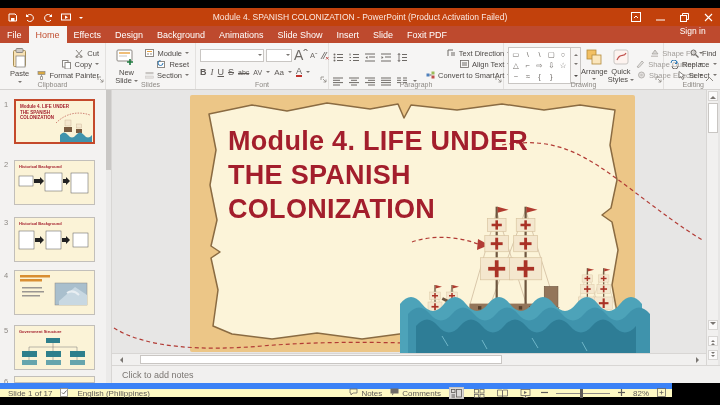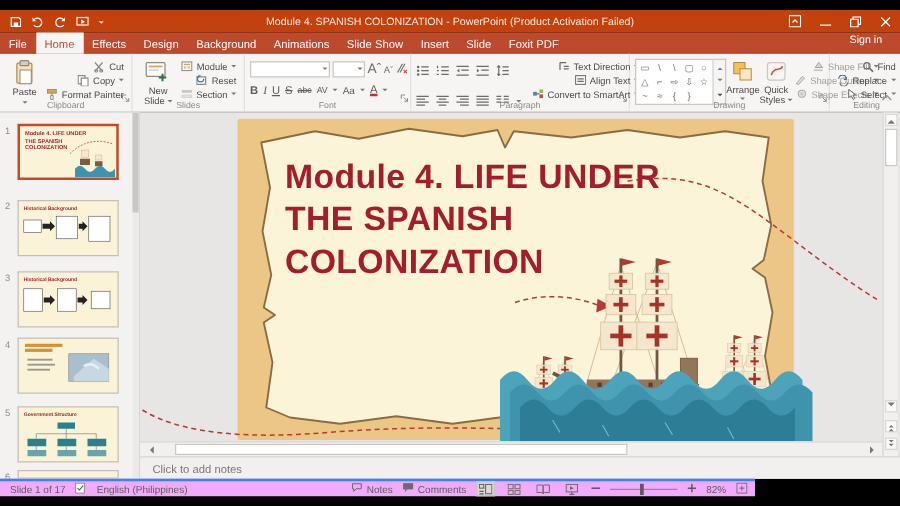--- a/index.html
+++ b/index.html
@@ -77,22 +77,22 @@
   .tri-d{width:0;height:0;border:3px solid transparent;border-top-color:#7a7672;}
   .vscroll{position:absolute;left:706px;top:0;width:12px;height:275px;background:#F1F0EF;
            border-left:1px solid #D8D6D4;}
   .vbtn{position:absolute;left:1px;width:10px;height:10px;display:flex;align-items:center;justify-content:center;
         background:#FBFAFA;border:1px solid #D8D6D4;}
   .vthumb{position:absolute;left:1px;top:13px;width:10px;height:30px;background:#fff;border:1px solid #C9C6C3;}
   .notes-pane{position:absolute;left:112px;top:275px;width:608px;height:18px;background:#F1F0EF;
               border-top:1px solid #D8D6D4;display:flex;align-items:center;padding-left:10px;
               font-size:9px;color:#7a7672;}
   
-  .status{position:absolute;left:0;top:383px;width:604px;height:14px;background:#f0abfc;
-          border-top:2px solid #3b82f6;display:flex;align-items:center;font-size:8px;color:#5f5b58;}
+  .status{position:absolute;left:0;top:383px;width:672px;height:14px;background:#fef9c3;
+          border-top:6px solid #3b82f6;display:flex;align-items:center;font-size:8px;color:#5f5b58;}
   .status .left{display:flex;align-items:center;gap:8px;padding-left:8px;}
   .status .right{margin-left:auto;display:flex;align-items:center;gap:8px;padding-right:6px;}
   .viewbtn{width:15px;height:12px;display:flex;align-items:center;justify-content:center;}
   .viewbtn.sel{background:#DCDAD8;border:1px solid #C6C3C0;}
   .ztrack{width:54px;height:1px;background:#908c88;position:relative;}
   .zthumb{position:absolute;left:24px;top:-4px;width:3px;height:9px;background:#5f5b58;}
   .statbtn{display:flex;align-items:center;gap:3px;}
   .mini-title{font-weight:700;color:#A31E2C;font-size:4.5px;line-height:5.5px;padding:3px 0 0 4px;}
 </style>
 </head>
@@ -266,21 +266,21 @@
     </div>
 
     <div class="grp" style="width:133px;flex-direction:column">
       <div style="display:flex;align-items:center;gap:2px">
         <span class="combo" style="width:64px">
             <span class="caret sm"></span>
           </span>
         <span class="combo" style="width:26px">
             <span class="caret sm"></span>
           </span>
-        <span style="font-size:11px;color:#6e6a66"><span>A</span>ˆ</span>
+        <span style="font-size:14px;color:#6e6a66"><span>A</span>ˆ</span>
         <span style="font-size:7.5px;color:#6e6a66"><span>A</span>ˇ</span>
         <span><svg width="9" height="9">
               <path d="M1,8 L5,1 M3,8 L7,1" stroke="#6e6a66" stroke-width="0.9"></path>
               <path d="M6,6 l2.5,2.5 M8.5,6 L6,8.5" stroke="#C0504D" stroke-width="0.9"></path>
             </svg></span>
       </div>
       <div class="fletters">
         <span class="b">B</span>
         <span class="i">I</span>
         <span class="u">U</span>

